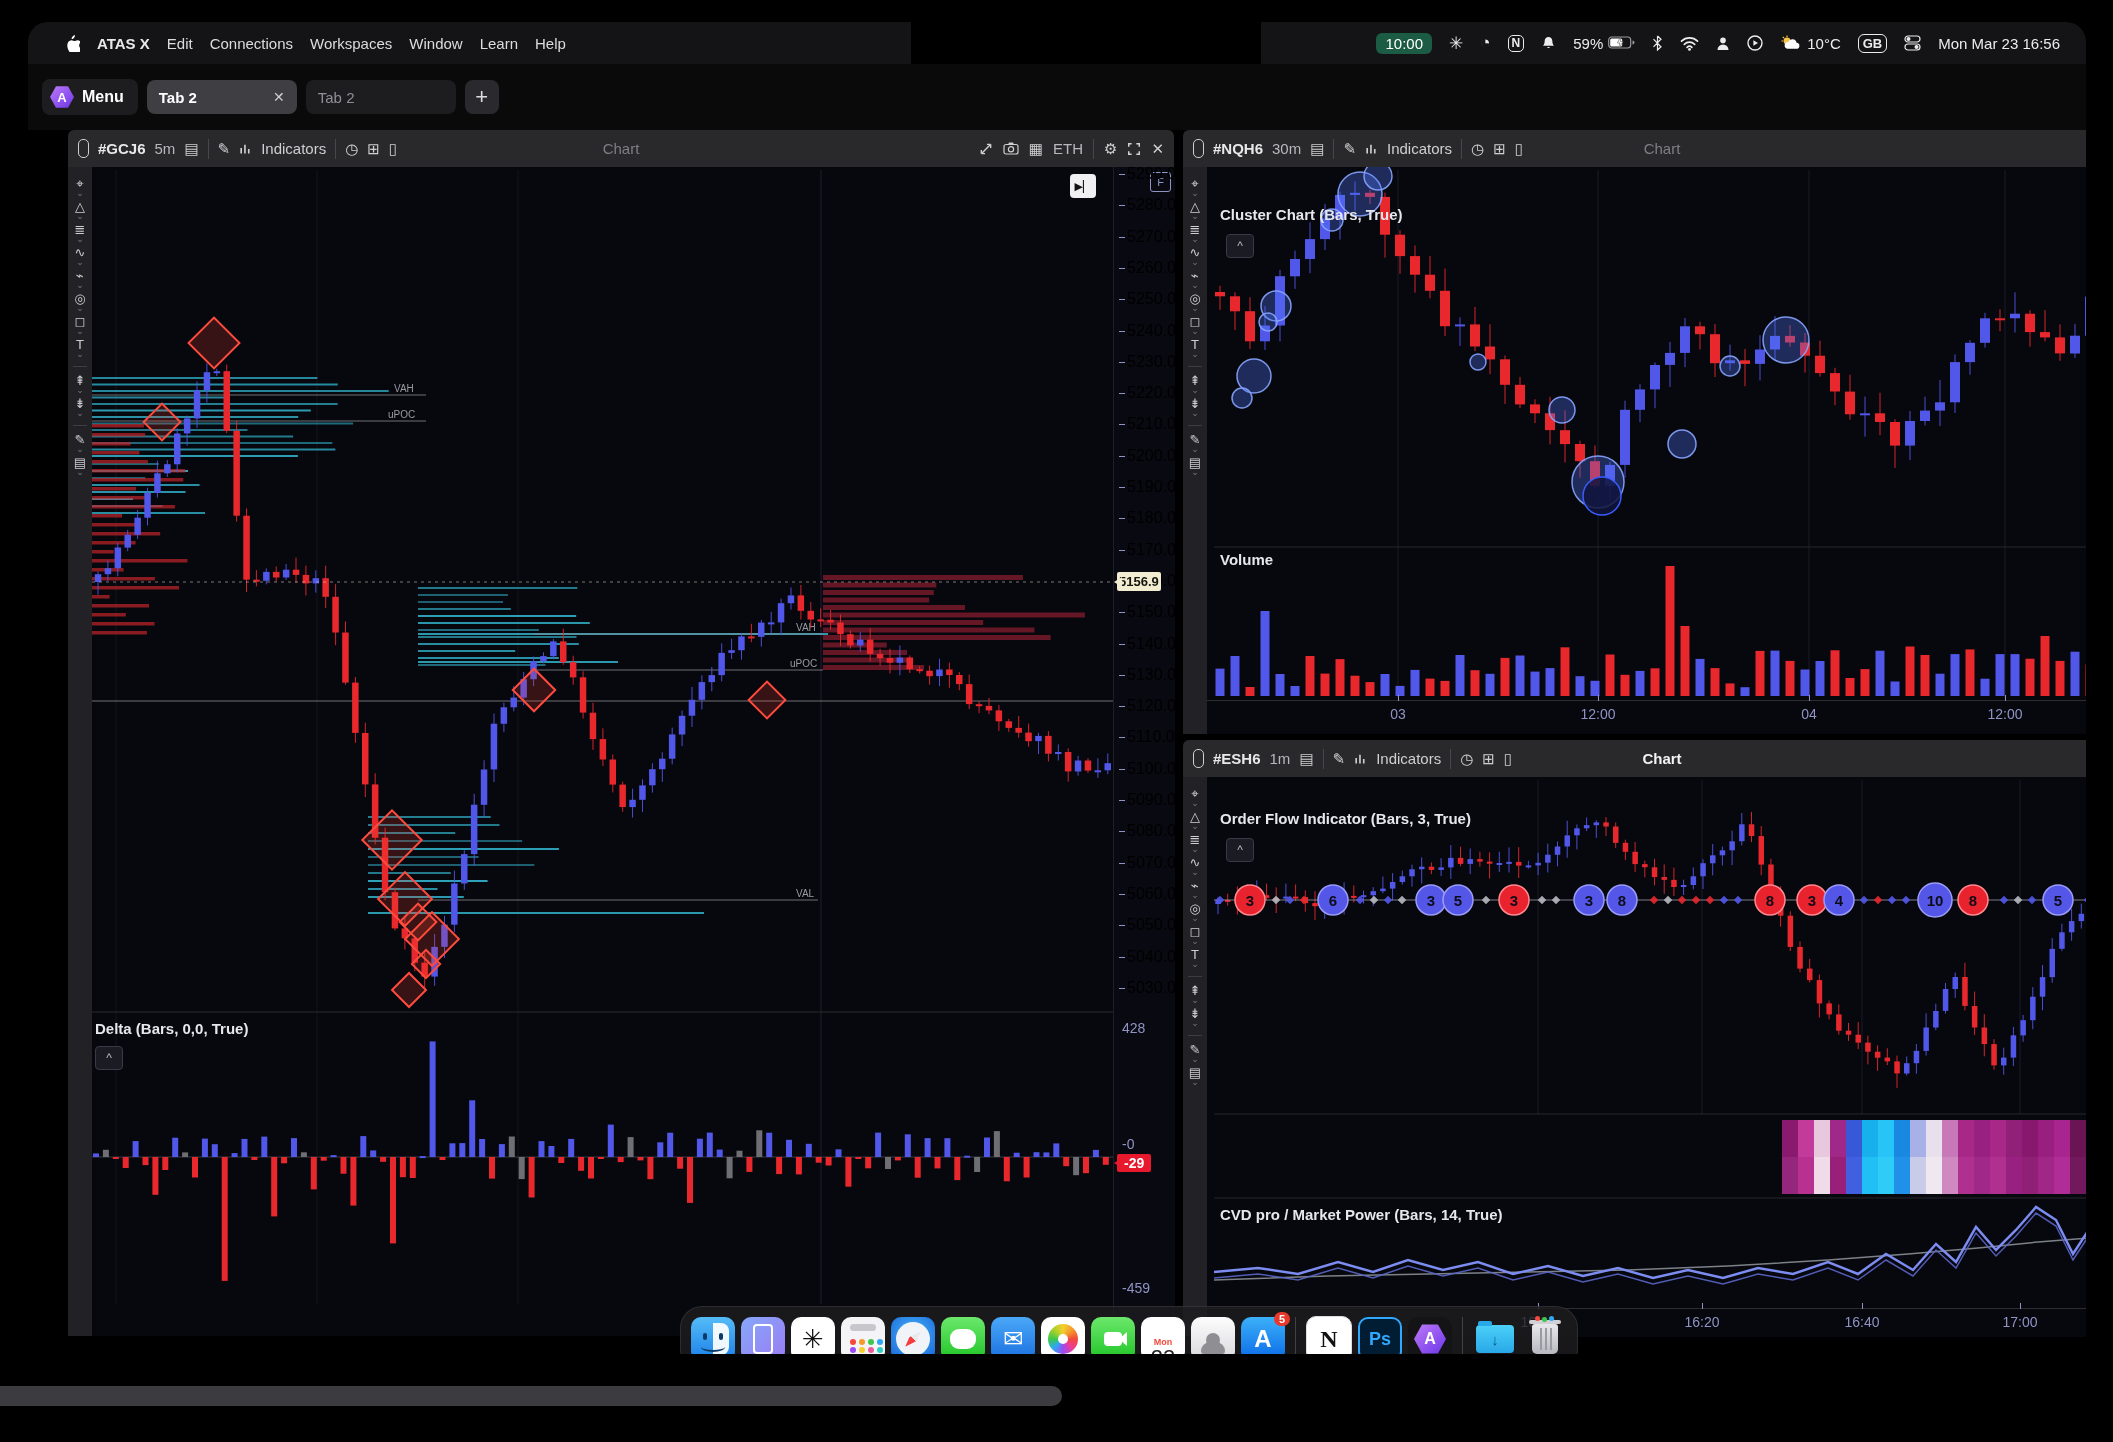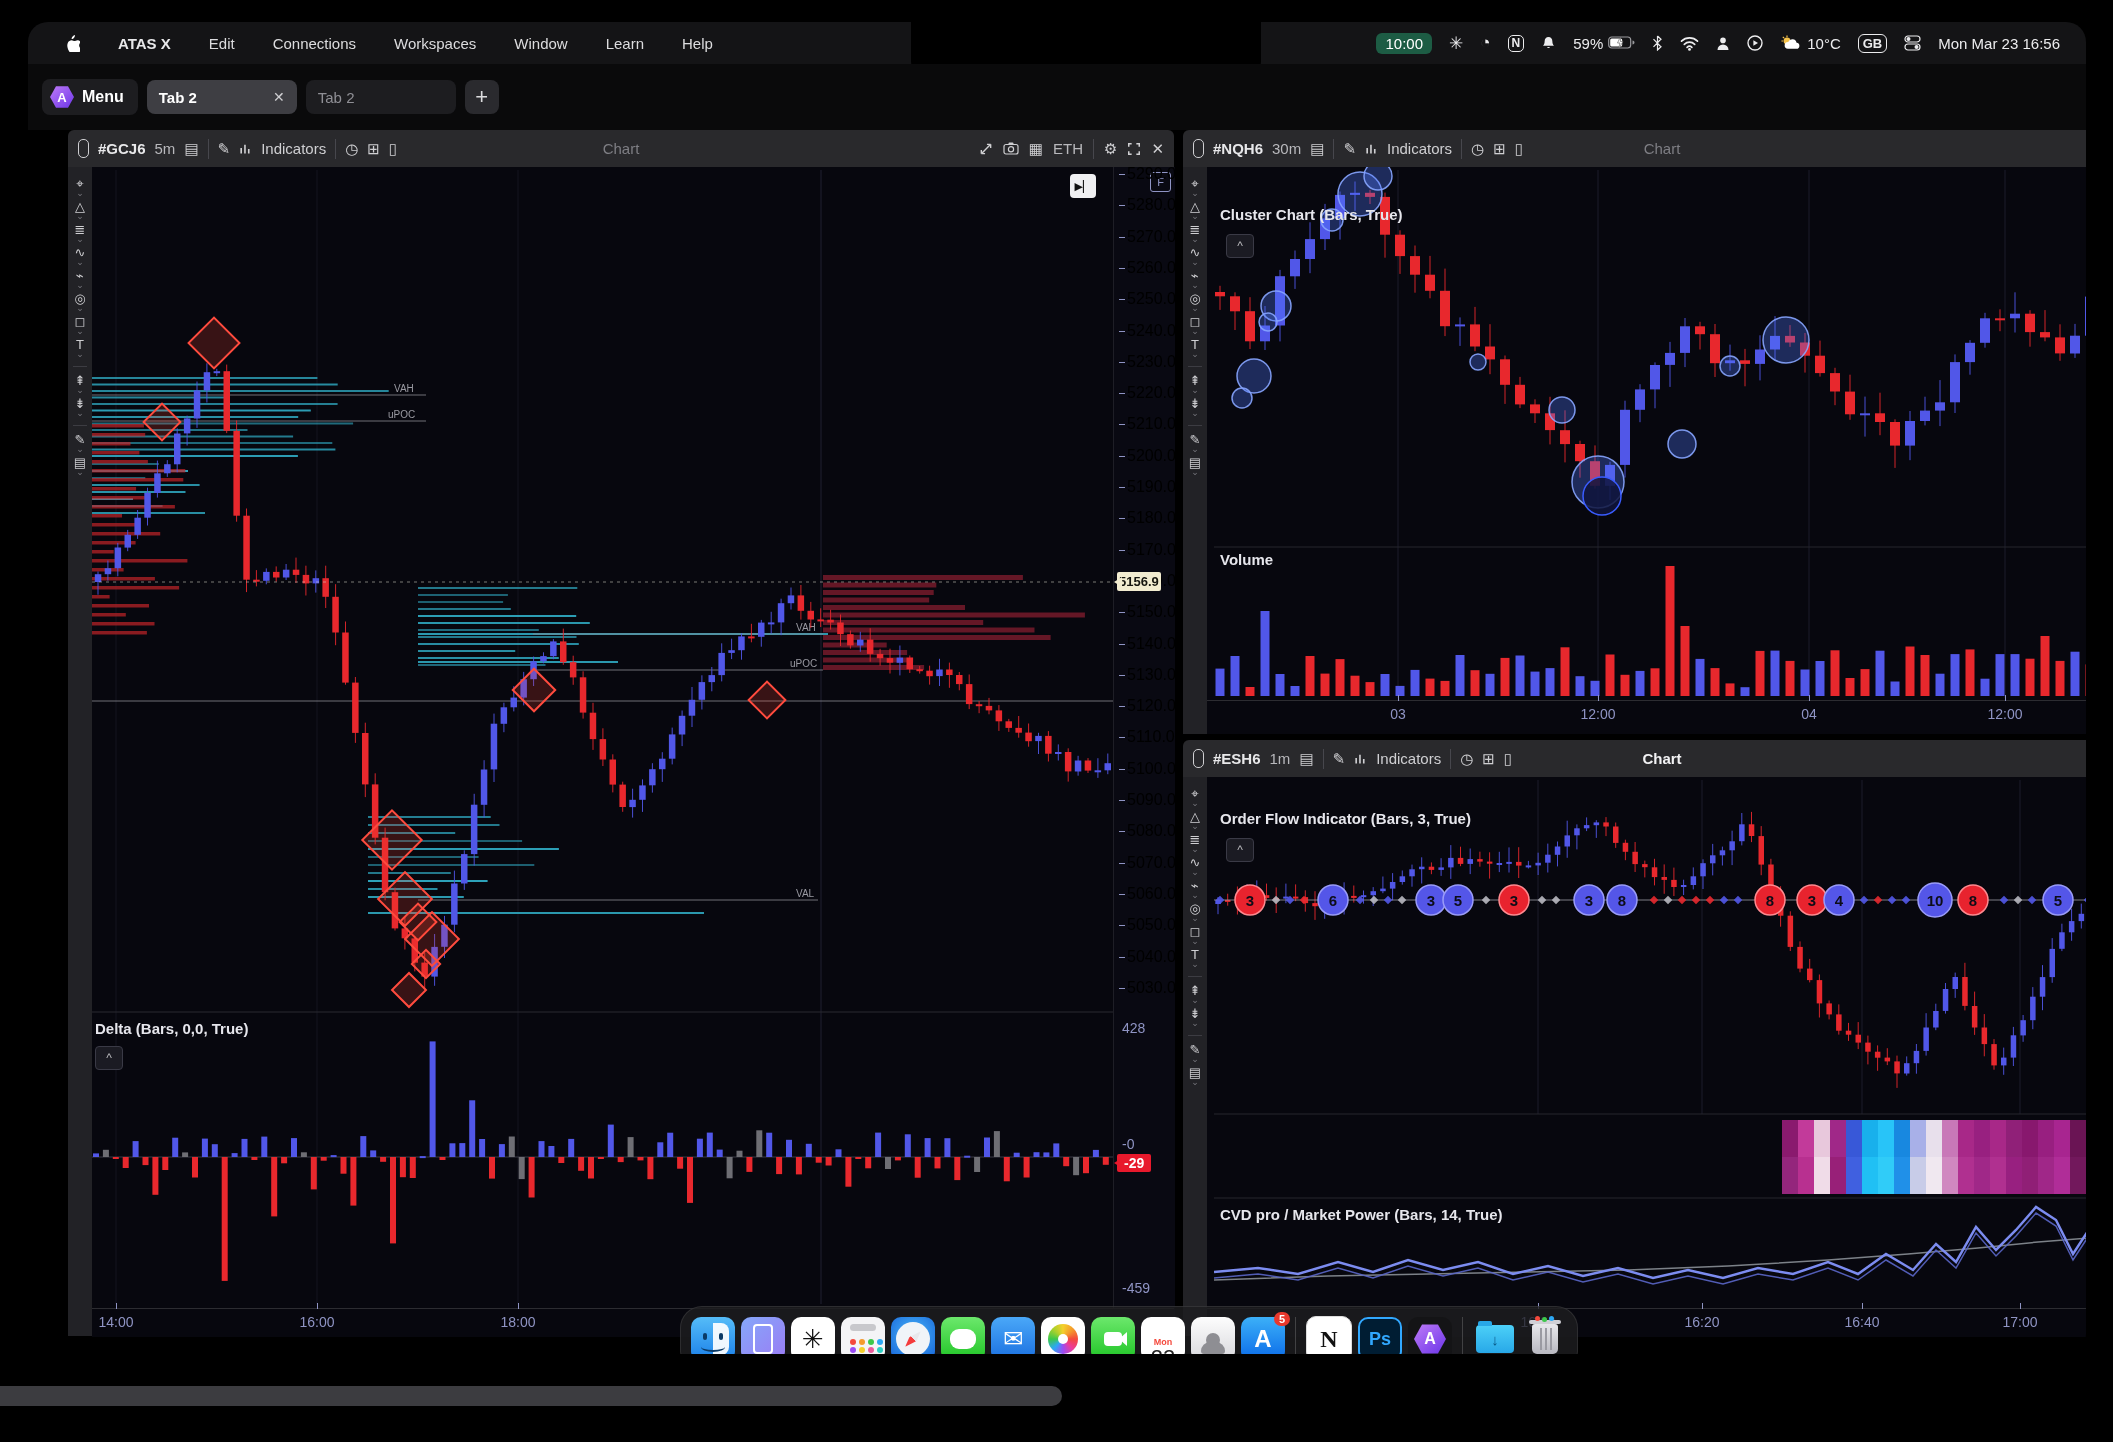--- a/index.html
+++ b/index.html
@@ -4,21 +4,21 @@
 <style>
   html,body{margin:0;padding:0;background:#000;}
   #page{position:relative;width:2113px;height:1442px;background:#000;overflow:hidden;
         font-family:"Liberation Sans","DejaVu Sans",sans-serif;-webkit-font-smoothing:antialiased;}
   .abs{position:absolute;}
   #screen{position:absolute;left:28px;top:22px;width:2058px;height:1332px;background:#020204;
           border-radius:20px;overflow:hidden;}
   
   #menubar{position:absolute;left:0;top:0;width:100%;height:42px;background:#141416;
            display:flex;align-items:center;color:#e8e8ea;font-size:15px;}
-  #menubar .mleft{display:flex;align-items:center;gap:38px;padding-left:36px;}
+  #menubar .mleft{display:flex;align-items:center;gap:17px;padding-left:36px;}
   #menubar .appname{font-weight:bold;}
   #menubar .mitem{color:#dcdcde;}
   #mstatus{position:absolute;right:26px;top:0;height:42px;display:flex;align-items:center;gap:17px;color:#ececee;font-size:15px;}
   .clockbadge{background:#1d5c44;color:#fff;border-radius:6px;padding:2px 9px;font-size:15px;font-weight:normal;}
   .nbox{border:1.6px solid #ececee;border-radius:5px;font-size:12px;font-weight:bold;padding:0 3px;line-height:15px;}
   .gbbox{border:1.6px solid #ececee;border-radius:6px;font-size:13px;font-weight:bold;padding:0 4px;line-height:17px;}
   .sic{display:inline-flex;align-items:center;}
   #notch{position:absolute;left:883px;top:0;width:350px;height:55px;background:#000;border-radius:0 0 16px 16px;}
   
   #tabbar{position:absolute;left:0;top:42px;width:100%;height:66px;background:#0a0a0b;display:flex;align-items:center;gap:9px;padding-left:14px;box-sizing:border-box;}
@@ -732,28 +732,20 @@
         <div class="plabel" style="left: 1091px; top: 724px;">5070.0</div>
         <div class="plabel" style="left: 1091px; top: 755px;">5060.0</div>
         <div class="plabel" style="left: 1091px; top: 786px;">5050.0</div>
         <div class="plabel" style="left: 1091px; top: 818px;">5040.0</div>
         <div class="plabel" style="left: 1091px; top: 849px;">5030.0</div>
         <div style="position: absolute; left: 1094px; top: 890px; color: rgb(143, 148, 196); font-size: 14px;">428</div>
         <div style="position: absolute; left: 1094px; top: 1006px; color: rgb(143, 148, 196); font-size: 14px;">-0</div>
         <div style="position: absolute; left: 1094px; top: 1150px; color: rgb(143, 148, 196); font-size: 14px;">-459</div>
         <div class="ptag" style="left: 1089px; top: 442px;">5156.9</div>
         <div class="ntag" style="left: 1089px; top: 1024px;">-29</div>
-        <div class="axisrow" style="left: 64px; top: 1178px; width: 1082px; height: 28px;">
-          <div class="tick" style="left: 24px;"></div>
-          <div class="tlabel" style="left: 24px;">14:00</div>
-          <div class="tick" style="left: 225px;"></div>
-          <div class="tlabel" style="left: 225px;">16:00</div>
-          <div class="tick" style="left: 426px;"></div>
-          <div class="tlabel" style="left: 426px;">18:00</div>
-        </div>
         <div class="phead" style="left: 1155px; top: 0px; width: 958px;">
           <span class="capsule"></span>
           <span class="sym">#NQH6</span>
           <span class="mut">30m</span>
           <span class="sic">
             <span class="hic">▤</span>
           </span>
           <span class="vdiv"></span>
           <span class="sic">
             <span class="hic">✎</span>

